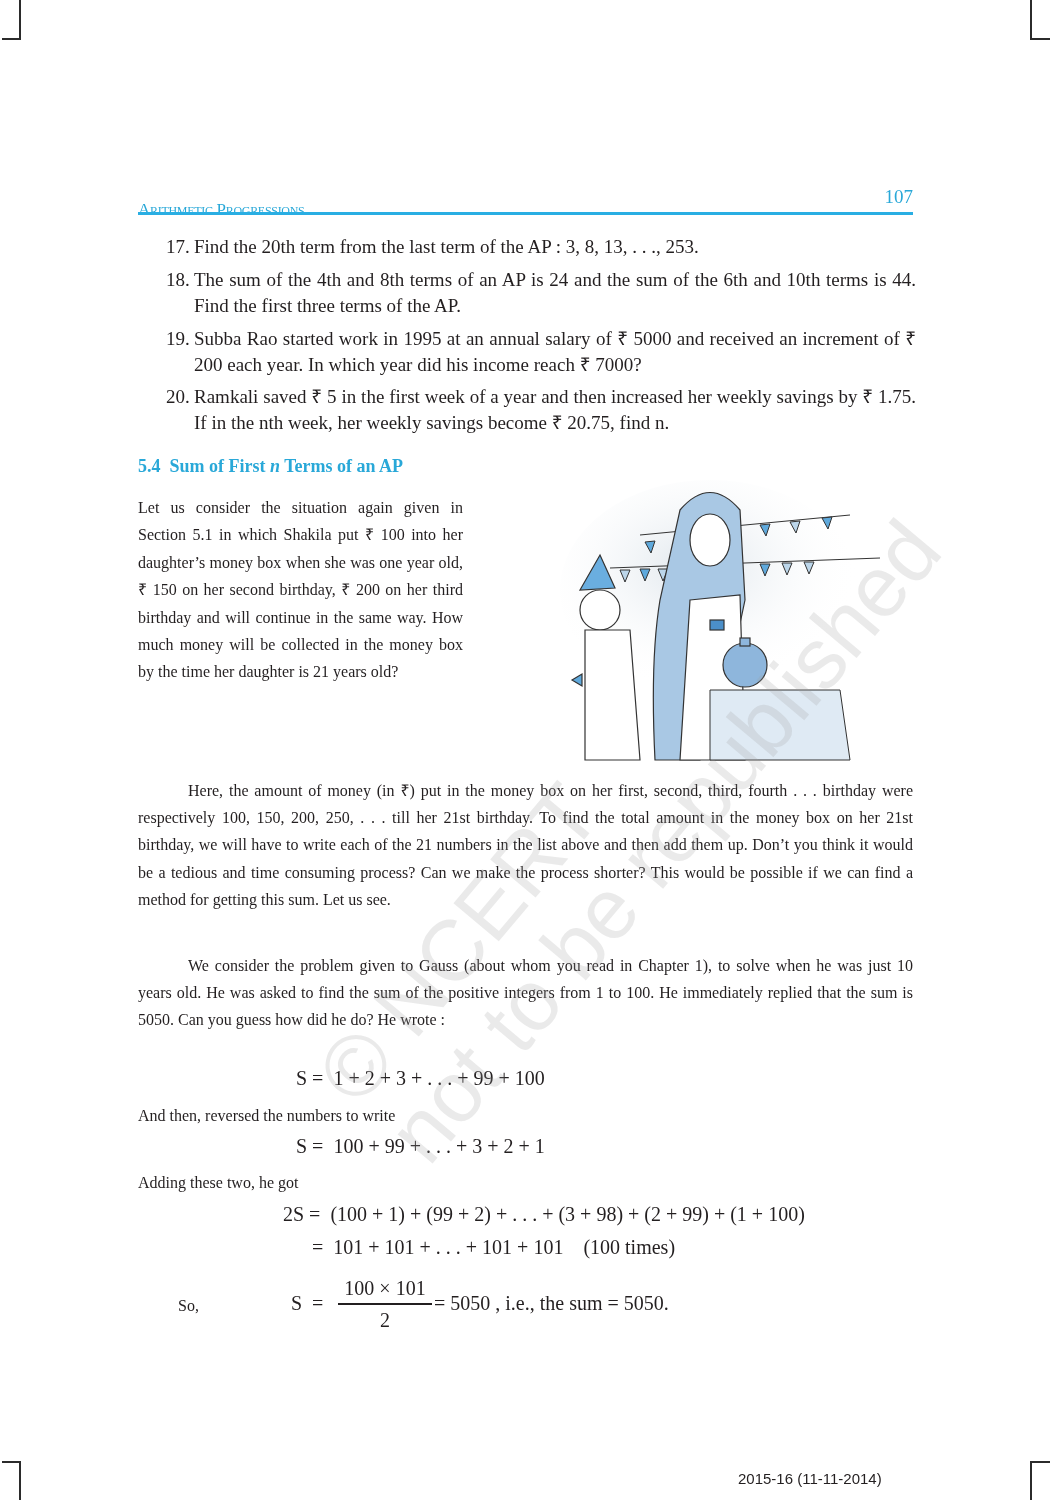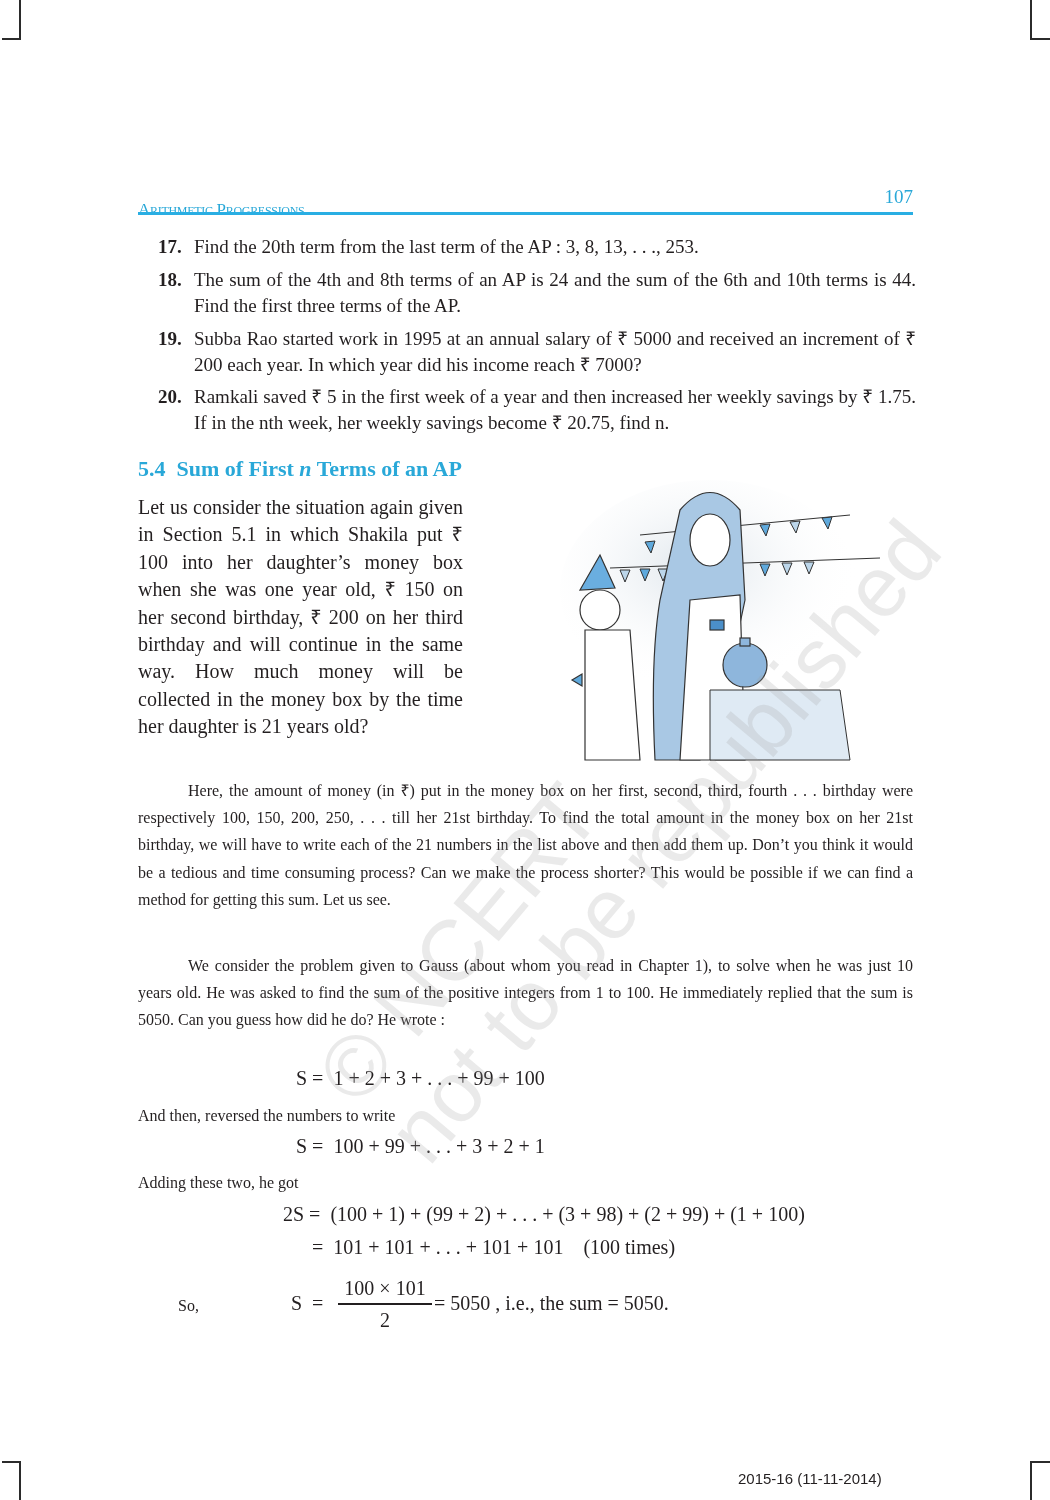--- a/index.html
+++ b/index.html
@@ -4,25 +4,25 @@
 <style>
   html, body { margin:0; padding:0; background:#ffffff; }
   body { width:1050px; height:1500px; position:relative; overflow:hidden;
          font-family:"Liberation Serif", serif; color:#231f20; }
   .crop { position:absolute; background:#2b2b2b; }
   .header { position:absolute; left:138px; top:186px; width:775px; height:26px; }
   .header .title { position:absolute; left:0; top:14px; font-size:17px; color:#29a8d8; letter-spacing:-0.3px; font-variant:small-caps; }
   .header .pageno { position:absolute; right:0; top:0; font-size:19px; color:#29a8d8; }
   .header .rule { position:absolute; left:0; right:0; top:26px; height:3px; background:#29aee3; }
   .q { position:absolute; left:154px; width:762px; font-size:19px; line-height:26px; }
-  .q .num { position:absolute; left:4px; font-weight:bold; }
+  .q .num { position:absolute; left:12px; font-weight:normal; }
   .q .txt { margin-left:40px; display:block; text-align:justify; }
-  .sec-title { position:absolute; left:138px; top:456px; font-size:22px; font-weight:bold; color:#29a8d8; }
+  .sec-title { position:absolute; left:138px; top:456px; font-size:18px; font-weight:bold; color:#29a8d8; }
   .sec-title i { font-weight:bold; }
-  .para-left { position:absolute; left:138px; top:494px; width:325px; font-size:20px; line-height:27.4px; text-align:justify; }
+  .para-left { position:absolute; left:138px; top:494px; width:325px; font-size:16px; line-height:27.4px; text-align:justify; }
   .para { position:absolute; left:138px; width:775px; font-size:16px; line-height:27.2px; text-align:justify; }
   .indent { text-indent:50px; }
   .eq { position:absolute; font-size:20px; white-space:pre; }
   .frac { position:absolute; left:338px; top:1277px; width:94px; text-align:center; font-size:20px; }
   .frac .line { height:1.5px; background:#231f20; margin:3px 0 4px; }
   .footer { position:absolute; left:738px; top:1470px; font-family:"Liberation Sans", sans-serif; font-size:15px; color:#231f20; }
   .illus { position:absolute; left:560px; top:480px; width:340px; height:290px; }
   .watermark { position:absolute; left:180px; top:560px; width:900px; font-family:"Liberation Sans", sans-serif;
                font-size:86px; color:rgba(160,160,160,0.22); transform:rotate(-50deg); transform-origin:left top;
                white-space:nowrap; pointer-events:none; line-height:92px; }

